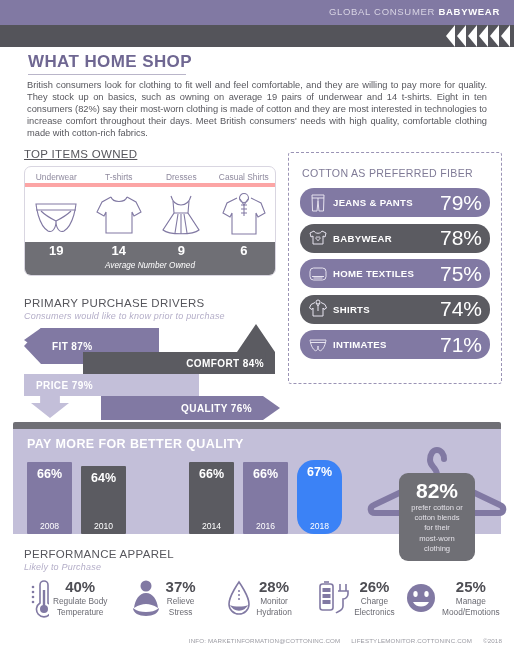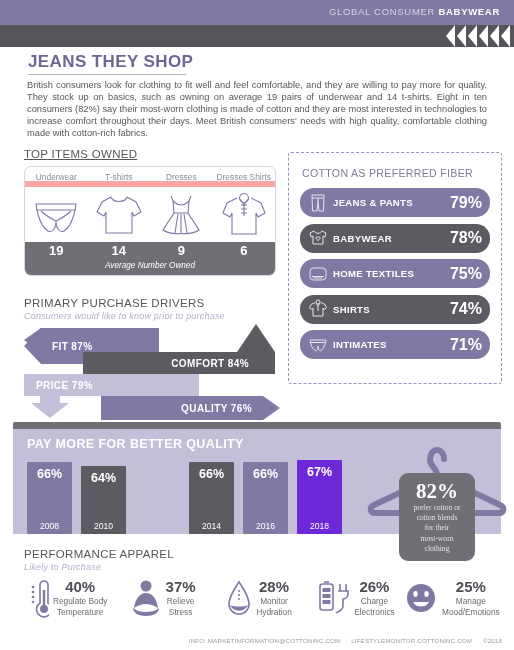--- a/index.html
+++ b/index.html
@@ -58,21 +58,21 @@
   .h-sub  { color:#b4aec8; font-size:9px; font-style:italic; letter-spacing:.2px; }
 
   
   .tio-title { position:absolute; left:24px; top:148px;text-decoration:underline; }
   .tio-box {
     position:absolute; left:24px; top:166px; width:252px; height:110px;
     border-radius:7px; overflow:hidden; background:#ffffff;
     border:1px solid #d9d6e1;
   }
   .tio-head {
-    height:20px; display:flex; border-bottom:6px solid #fca5a5;
+    height:20px; display:flex; border-bottom:4px solid #fca5a5;
   }
   .tio-head div {
     flex:1; text-align:center; color:#8f8a9e; font-size:8.4px;
     line-height:20px;
   }
   .tio-icons { height:55px; display:flex; }
   .tio-icons div { flex:1; display:flex; align-items:center; justify-content:center; }
   .tio-nums {
     height:33px; background:#6f6f75; display:flex; flex-wrap:wrap;
     align-content:flex-start;
@@ -95,21 +95,21 @@
     position:absolute; left:302px; top:167px;
     color:#7f7a96; font-size:10.6px; letter-spacing:.3px;
   }
   .cot-rows { position:absolute; left:300px; top:188px; width:190px; }
   .cot-row {
     height:29px; margin-bottom:6.5px; border-radius:14px;
     display:flex; align-items:center; padding:0 8px 0 6px; color:#fff;
   }
   .cot-row .ico { width:24px; display:flex; align-items:center; justify-content:center; }
   .cot-row .lbl { flex:1; font-size:9.6px; font-weight:700; letter-spacing:.3px; padding-left:3px; }
-  .cot-row .val { font-size:16px; font-weight:700; }
+  .cot-row .val { font-size:21px; font-weight:400; }
 
   
   .ppd-title { position:absolute; left:24px; top:297px; }
   .ppd-sub   { position:absolute; left:24px; top:311px; }
   .ppd-wrap  { position:absolute; left:24px; top:326px; width:256px; height:92px; }
   .arrow { position:absolute; display:flex; align-items:center; color:#fff;
            font-size:10px; font-weight:700; letter-spacing:.4px; }
   .arrow span { position:relative; z-index:2; }
 
   
@@ -135,21 +135,20 @@
     position:absolute; bottom:3px; left:0; width:100%; text-align:center;
     color:#ffffff; font-size:8.6px;
   }
 
   
   .hanger { position:absolute; left:358px; top:445px; }
   .badge {
     position:absolute; left:399px; top:473px; width:76px; height:88px;
     background:#6f6f75; border-radius:9px; text-align:center; color:#fff;
     padding-top:6px;
-    font-family:Liberation Serif, serif;
   }
   .badge .big { font-size:21px; font-weight:700; line-height:24px; }
   .badge .sml { font-size:7.6px; line-height:10.2px; color:#e4e2e8; }
 
   
   .pa-title { position:absolute; left:24px; top:548px; }
   .pa-sub   { position:absolute; left:24px; top:562px; }
   .pa-items { position:absolute; left:18px; top:578px; width:482px; display:flex; }
   .pa-item { flex:1; display:flex; align-items:flex-start; justify-content:center; gap:4px; }
   .pa-item .txt { text-align:center; }
@@ -174,31 +173,31 @@
   <div class="hdr-grey"></div>
   <div class="chev-wrap">
     <i class="chev"></i>
     <i class="chev"></i>
     <i class="chev"></i>
     <i class="chev"></i>
     <i class="chev"></i>
     <i class="chev"></i>
   </div>
 
-  <div class="sec-title">JEANS THEY SHOP</div>
+  <div class="sec-title">WHAT HOME SHOP</div>
   <div class="sec-rule"></div>
   <div class="body-copy">British consumers look for clothing to fit well and feel comfortable, and they are willing to pay more for quality. They stock up on basics, such as owning on average 19 pairs of underwear and 14 t-shirts.  Eight in ten consumers (82%) say their most-worn clothing is made of cotton and they are most interested in technologies to increase comfort throughout their days. Meet British consumers' needs with high quality, comfortable clothing made with cotton-rich fabrics.</div>
 
   <div class="h-main tio-title">TOP ITEMS OWNED</div>
   <div class="tio-box">
     <div class="tio-head">
       <div>Underwear</div>
       <div>T-shirts</div>
       <div>Dresses</div>
-      <div>Dresses Shirts</div>
+      <div>Casual Shirts</div>
     </div>
     <div class="tio-icons">
       <div>
         <svg width="52" height="40" viewBox="0 0 52 40">
             <g fill="none" stroke="#8179a3" stroke-width="1.1">
           <path d="M6 9 H46 C46 9 44 30 34 36 C30 38 26 34 26 26 C26 34 22 38 18 36 C8 30 6 9 6 9 Z"></path>
           <path d="M6 15 H46"></path>
               <path d="M11 16 C16 21 22 24 26 26"></path>
               <path d="M41 16 C36 21 30 24 26 26"></path>
         </g>
@@ -331,21 +330,21 @@
                 background:#8179a3; padding-left:28px;
                 clip-path: polygon(0 50%, 17px 0, 17px 100%);">
     </div>
     <div class="arrow" style="left:0px; top:2px; width:135px; height:36px; background:#8179a3;
                 clip-path: polygon(17px 0, 100% 0, 100% 100%, 17px 100%, 17px 100%, 0 50%, 17px 0);
                 padding-left:28px;">
       <span>FIT 87%</span>
     </div>
 
     <div class="arrow" style="left:59px; top:26px; width:192px; height:22px; background:#5b5b61;
-                justify-content:flex-end; padding-right:26px;">
+                justify-content:flex-end; padding-right:11px;">
       <span>COMFORT 84%</span>
     </div>
     <div style="position:absolute; left:213px; top:-2px; width:38px; height:50px; background:#5b5b61;
                 clip-path: polygon(50% 0, 100% 28px, 76% 28px, 76% 100%, 24% 100%, 24% 28px, 0 28px);"></div>
 
     <div class="arrow" style="left:0px; top:48px; width:175px; height:22px; background:#c3bfd9;
                 justify-content:flex-start; padding-left:12px;">
       <span>PRICE 79%</span>
     </div>
     <div style="position:absolute; left:7px; top:48px; width:38px; height:44px; background:#c3bfd9;
@@ -372,21 +371,21 @@
       <span class="yr">2010</span>
     </div>
     <div class="pm-bar" style="left:162px; height:72px; background:#5b5b61;">
       <span class="pct">66%</span>
       <span class="yr">2014</span>
     </div>
     <div class="pm-bar" style="left:216px; height:72px; background:#8179a3;">
       <span class="pct">66%</span>
       <span class="yr">2016</span>
     </div>
-    <div class="pm-bar" style="left:270px; height:74px; background:#6d28d9;">
+    <div class="pm-bar" style="left:270px; height:74px; background:#3b82f6;border-radius:17px;">
       <span class="pct">67%</span>
       <span class="yr">2018</span>
     </div>
   </div>
 
   <div class="hanger">
     <svg width="158" height="78" viewBox="0 0 158 78">
       <g fill="none" stroke="#8179a3" stroke-width="6" stroke-linecap="round" stroke-linejoin="round">
         <path d="M79 30 C79 22 72 22 72 15 C72 9 75 5 79 5 C83 5 86 9 86 14"></path>
         <path d="M79 30 L16 60 C11 62 12 68 17 68 L141 68 C146 68 147 62 142 60 Z"></path>

